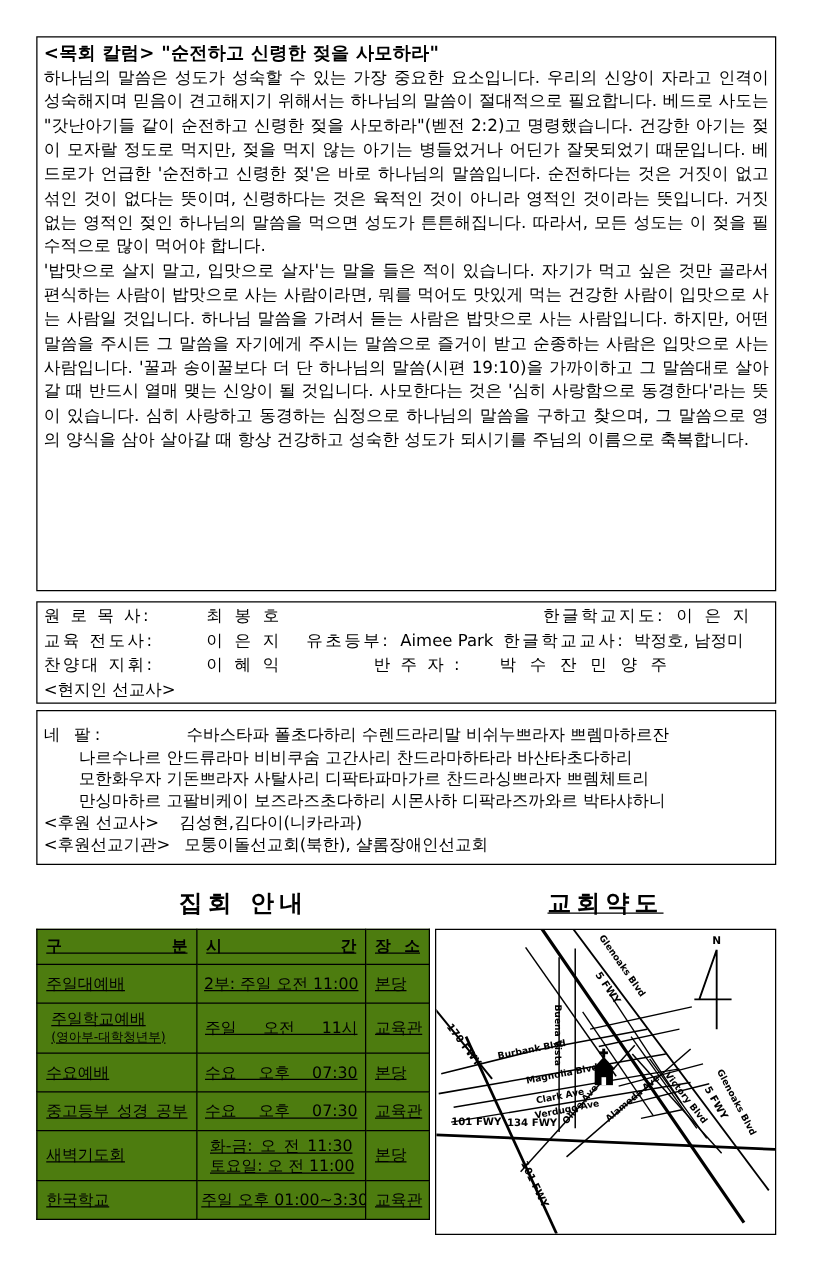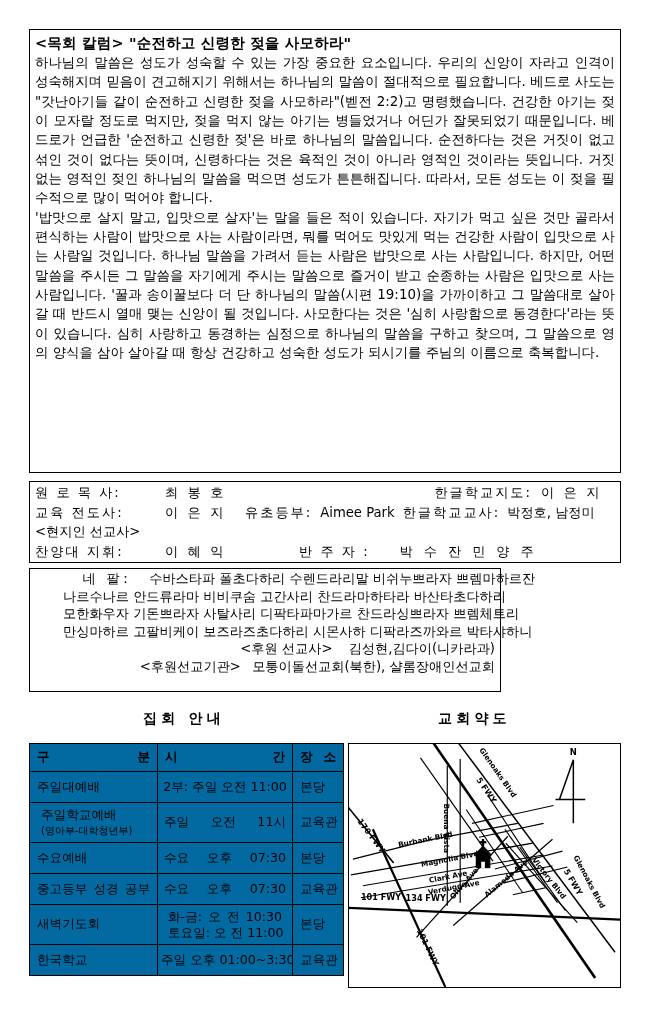--- a/index.html
+++ b/index.html
@@ -70,53 +70,53 @@
     white-space: nowrap;
   }
   .sp-label { letter-spacing: 2.0px; }
   .sp-name  { letter-spacing: 2.6px; }
   .sp-wide  { letter-spacing: 3.4px; }
 
   
   #mission-box {
     left: 29px;
     top: 568px;
-    width: 472px;
+    width: 592px;
     height: 124px;
-    padding: 1px 5px 2px 5px;
-    text-align: right;
+    padding: 11px 5px 2px 5px;
   }
   .mission-line {
     font-size: 13.2px;
     line-height: 17.6px;
     white-space: nowrap;
   }
   .mission-line.indent { padding-left: 28px; }
   .nep { letter-spacing: 0px; }
 
   
   .section-heading {
     position: absolute;
-    font-size: 14px;
+    font-size: 19px;
     font-weight: bold;
     letter-spacing: 4.2px;
     white-space: nowrap;
   }
   #heading-schedule { left: 143px; top: 710px; }
-  #heading-map      { left: 438px; top: 710px; }
+  #heading-map      { left: 438px; top: 710px; text-decoration: underline; }
 
   
   #schedule-table {
     position: absolute;
     left: 29px;
     top: 743px;
     width: 311px;
     border-collapse: collapse;
     table-layout: fixed;
-    background: #0369a1;
+    background: #4d7c0f;
+    text-decoration: underline;
   }
   #schedule-table td, #schedule-table th {
     border: 1.2px solid #000;
     padding: 0;
     font-size: 12.6px;
     font-weight: normal;
     text-align: center;
     vertical-align: middle;
     overflow: hidden;
   }
@@ -203,28 +203,28 @@
   <div class="staff-row">
     <span class="sp-label" style="width:108px">교육 전도사:</span>
     <span class="sp-name" style="width:78px;padding-left:22px">이 은 지</span>
     <span class="sp-label" style="padding-left:2px">유초등부:</span>
     <span style="padding-left:8px">Aimee Park</span>
     <span class="sp-label" style="padding-left:8px">한글학교교사:</span>
     <span style="padding-left:7px">박정호, 남정미</span>
   </div>
 
   <div class="staff-row">
-    <span>&lt;현지인 선교사&gt;</span>
-  </div>
-
-  <div class="staff-row">
     <span class="sp-label" style="width:108px">찬양대 지휘:</span>
     <span class="sp-name" style="width:112px;padding-left:22px">이 혜 익</span>
     <span class="sp-label" style="padding-left:22px">반 주 자 :</span>
     <span class="sp-wide" style="padding-left:30px">박 수 잔   민 양 주</span>
+  </div>
+
+  <div class="staff-row">
+    <span>&lt;현지인 선교사&gt;</span>
   </div>
 </div>
 
 <div class="box" id="mission-box">
 
   <div class="mission-line">
     <span class="sp-wide" style="display:inline-block;width:96px">네        팔:</span>
     <span class="nep" style="padding-left:14px">수바스타파 폴초다하리 수렌드라리말 비쉬누쁘라자   쁘렘마하르잔</span>
   </div>
 
@@ -315,21 +315,21 @@
       <td>
           <span class="cell-spread">교육관</span>
         </td>
     </tr>
     <tr class="tall">
       <td>
           <span class="cell-spread">새벽기도회</span>
         </td>
       <td>
         <span class="cell-stack">
-          <span class="cell-time-just">화-금: 오 전 10:30</span>
+          <span class="cell-time-just">화-금: 오 전 11:30</span>
           <span class="cell-time-just">토요일: 오 전 11:00</span>
         </span>
       </td>
       <td>
           <span class="cell-spread">본당</span>
         </td>
     </tr>
     <tr>
       <td>
           <span class="cell-spread">한국학교</span>

